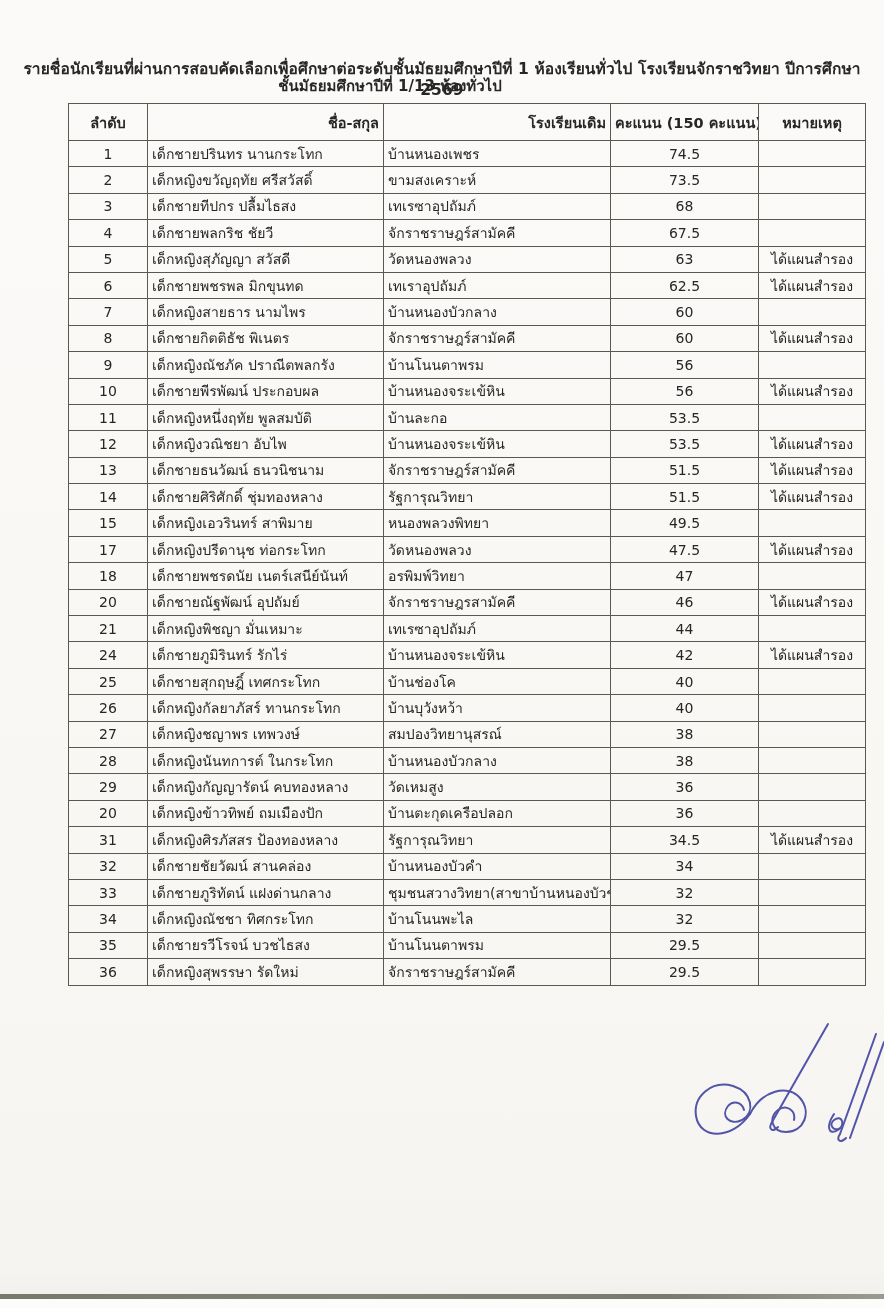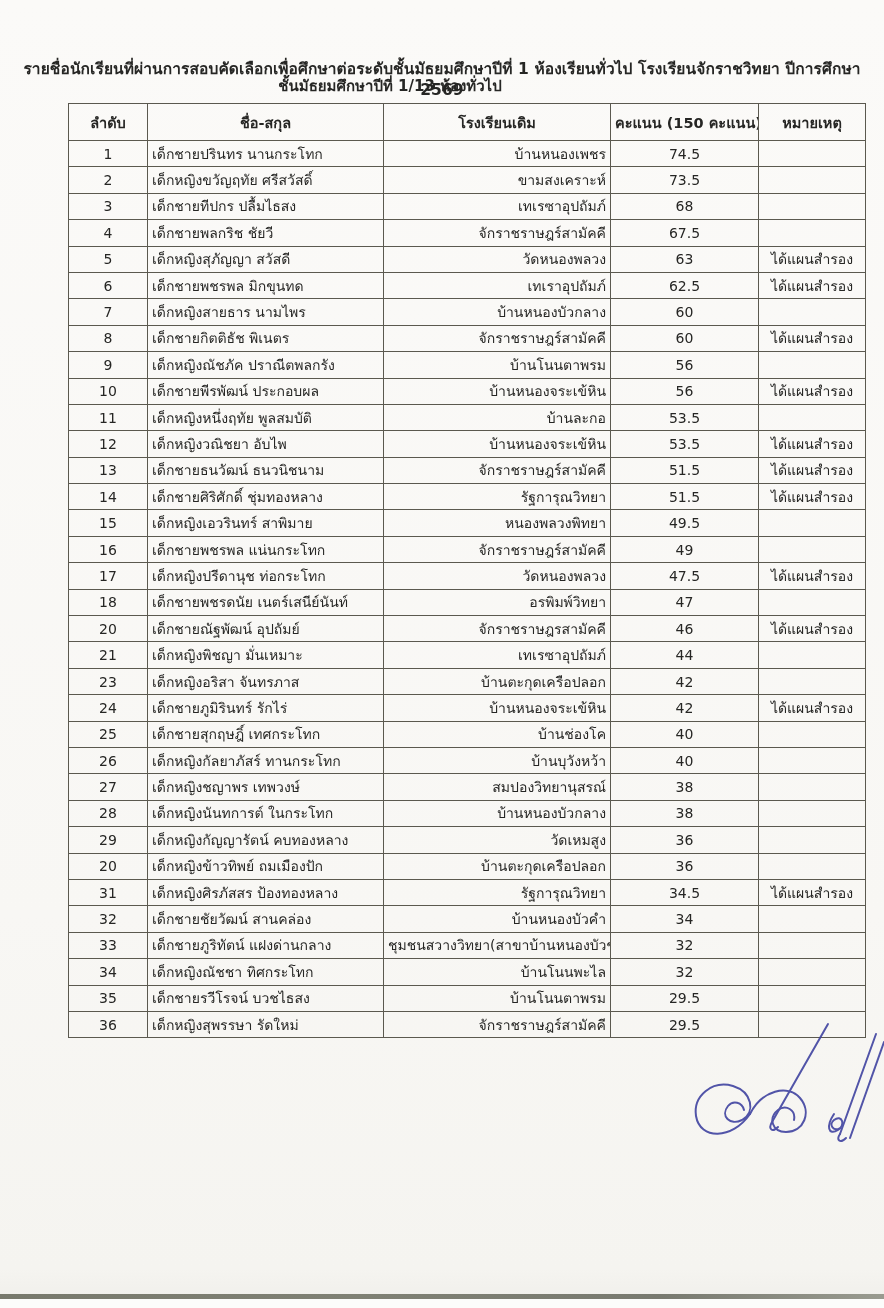--- a/index.html
+++ b/index.html
@@ -41,24 +41,24 @@
     background:transparent;
   }
   table.results th{
     height:36px;
     font-weight:bold;
     font-size:14.5px;
   }
   table.results td{height:25.4px;}
   .col-no{width:70px;text-align:center;}
   .col-name{width:227px;text-align:left;padding-left:9px;}
-  .col-school{width:218px;text-align:right;padding-left:9px;font-size:13.5px;}
+  .col-school{width:218px;text-align:left;padding-left:9px;font-size:13.5px;}
   .col-score{width:139px;text-align:center;}
   .col-remark{width:98px;text-align:center;font-size:13.5px;}
-  th.col-name,th.col-school{text-align:center;padding-left:9px;}
+  th.col-name,th.col-school{text-align:right;padding-left:9px;}
   .signature{
     position:absolute;left:688px;top:1018px;
     width:196px;height:150px;
     pointer-events:none;
   }
   .bottom-edge{
     position:absolute;left:0;top:1294px;
     width:884px;height:5px;
     background:linear-gradient(90deg,#626456 0%,#6b6d5f 40%,#63655a 75%,#8a8c80 100%);
     opacity:.85;
@@ -186,27 +186,20 @@
           <td class="col-remark">ได้แผนสำรอง</td>
         </tr>
         <tr>
           <td class="col-no">15</td>
           <td class="col-name">เด็กหญิงเอวรินทร์ สาพิมาย</td>
           <td class="col-school">หนองพลวงพิทยา</td>
           <td class="col-score">49.5</td>
           <td class="col-remark"></td>
         </tr>
         <tr>
-          <td class="col-no">16</td>
-          <td class="col-name">เด็กชายพชรพล แน่นกระโทก</td>
-          <td class="col-school">จักราชราษฎร์สามัคคี</td>
-          <td class="col-score">49</td>
-          <td class="col-remark"></td>
-        </tr>
-        <tr>
           <td class="col-no">17</td>
           <td class="col-name">เด็กหญิงปรีดานุช ท่อกระโทก</td>
           <td class="col-school">วัดหนองพลวง</td>
           <td class="col-score">47.5</td>
           <td class="col-remark">ได้แผนสำรอง</td>
         </tr>
         <tr>
           <td class="col-no">18</td>
           <td class="col-name">เด็กชายพชรดนัย เนตร์เสนีย์นันท์</td>
           <td class="col-school">อรพิมพ์วิทยา</td>
@@ -221,27 +214,20 @@
           <td class="col-remark">ได้แผนสำรอง</td>
         </tr>
         <tr>
           <td class="col-no">21</td>
           <td class="col-name">เด็กหญิงพิชญา มั่นเหมาะ</td>
           <td class="col-school">เทเรซาอุปถัมภ์</td>
           <td class="col-score">44</td>
           <td class="col-remark"></td>
         </tr>
         <tr>
-          <td class="col-no">23</td>
-          <td class="col-name">เด็กหญิงอริสา จันทรภาส</td>
-          <td class="col-school">บ้านตะกุดเครือปลอก</td>
-          <td class="col-score">42</td>
-          <td class="col-remark"></td>
-        </tr>
-        <tr>
           <td class="col-no">24</td>
           <td class="col-name">เด็กชายภูมิรินทร์ รักไร่</td>
           <td class="col-school">บ้านหนองจระเข้หิน</td>
           <td class="col-score">42</td>
           <td class="col-remark">ได้แผนสำรอง</td>
         </tr>
         <tr>
           <td class="col-no">25</td>
           <td class="col-name">เด็กชายสุกฤษฎิ์ เทศกระโทก</td>
           <td class="col-school">บ้านช่องโค</td>

